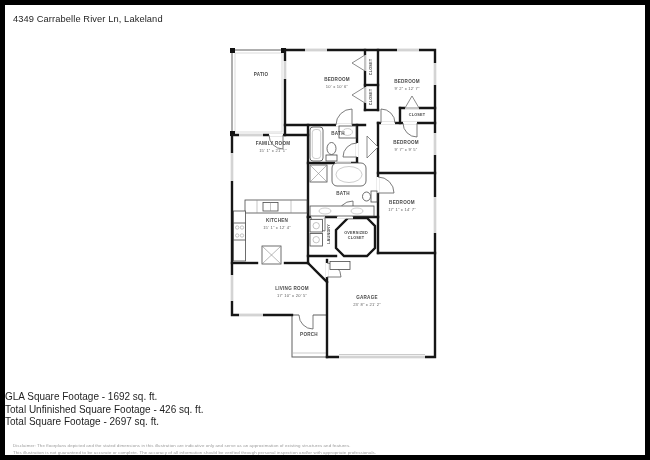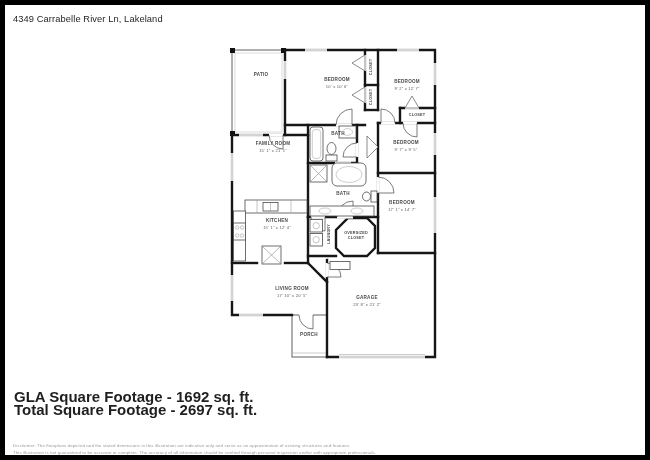--- a/index.html
+++ b/index.html
@@ -13,21 +13,21 @@
   }
   .plan-svg{position:absolute;left:0;top:0;}
   .room-label{
     position:absolute;transform:translate(-50%,-50%);text-align:center;
     white-space:nowrap;color:#4a4a4a;line-height:1.25;
   }
   .room-label.vertical{transform:translate(-50%,-50%) rotate(-90deg);}
   .rn{font-size:4.6px;font-weight:bold;letter-spacing:.25px;color:#4a4a4a;}
   .rd{font-size:4.1px;color:#5c5c5c;margin-top:1px;letter-spacing:.2px;}
   .small .rn{font-size:3.8px;letter-spacing:.2px;}
-  .summary{position:absolute;left:9px;top:386px;font-size:15px;color:#1f1f1f;line-height:12.5px;font-weight:bold;}
+  .summary{position:absolute;left:0;top:386px;font-size:10px;color:#1f1f1f;line-height:12.5px;}
   .disclaimer{position:absolute;left:8px;top:437px;font-size:4.4px;color:#9b9b9b;line-height:7px;letter-spacing:.1px;}
 </style>
 </head>
 <body>
 
 <div class="page">
 
   <div class="title">4349 Carrabelle River Ln, Lakeland</div>
 
   <svg class="plan-svg" width="650" height="460" viewBox="0 0 650 460" aria-hidden="true">
@@ -252,20 +252,21 @@
     <div class="rn">PORCH</div>
   </div>
 
   <div class="room-label" style="left:362px;top:296px">
     <div class="rn">GARAGE</div>
     <div class="rd">23' 8" x 21' 2"</div>
   </div>
 
   <div class="summary">
     <div>GLA Square Footage - 1692 sq. ft.</div>
+    <div>Total Unfinished Square Footage - 426 sq. ft.</div>
     <div>Total Square Footage - 2697 sq. ft.</div>
   </div>
 
   <div class="disclaimer">
     <div>Disclaimer: The floorplans depicted and the stated dimensions in this illustration are indicative only and serve as an approximation of existing structures and features.</div>
     <div>This illustration is not guaranteed to be accurate or complete. The accuracy of all information should be verified through personal inspection and/or with appropriate professionals.</div>
   </div>
 
 </div>
 

